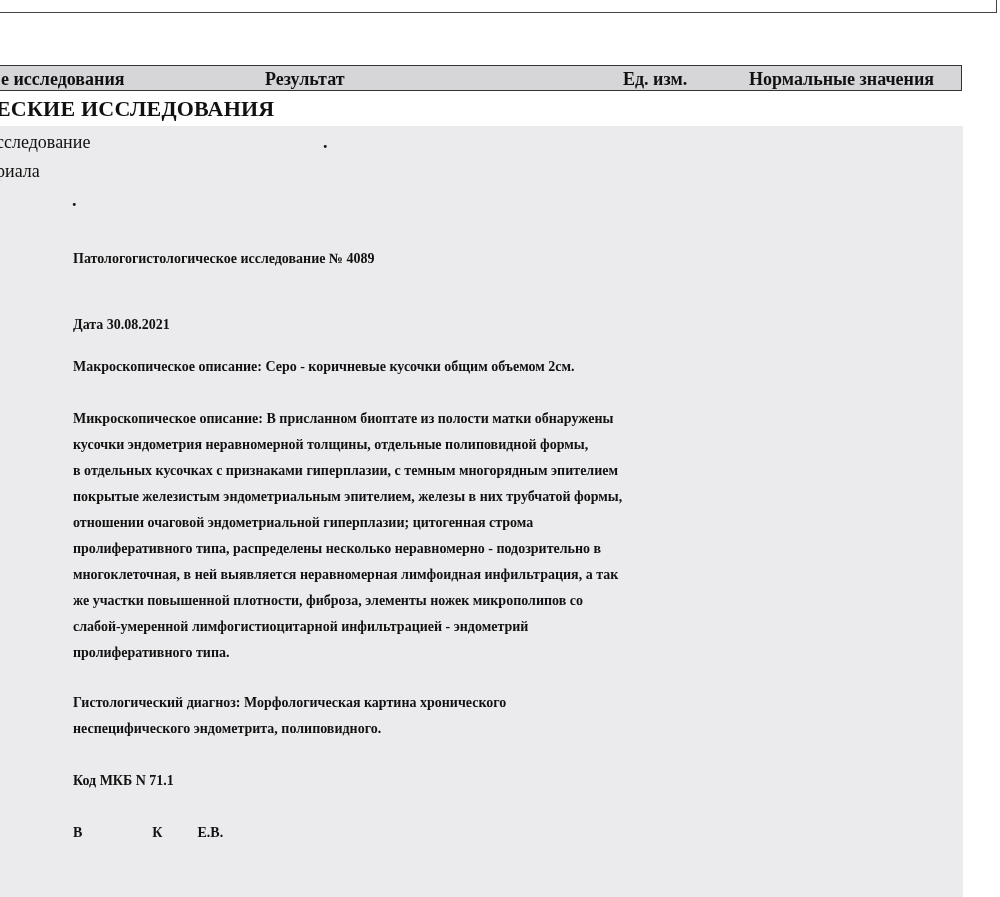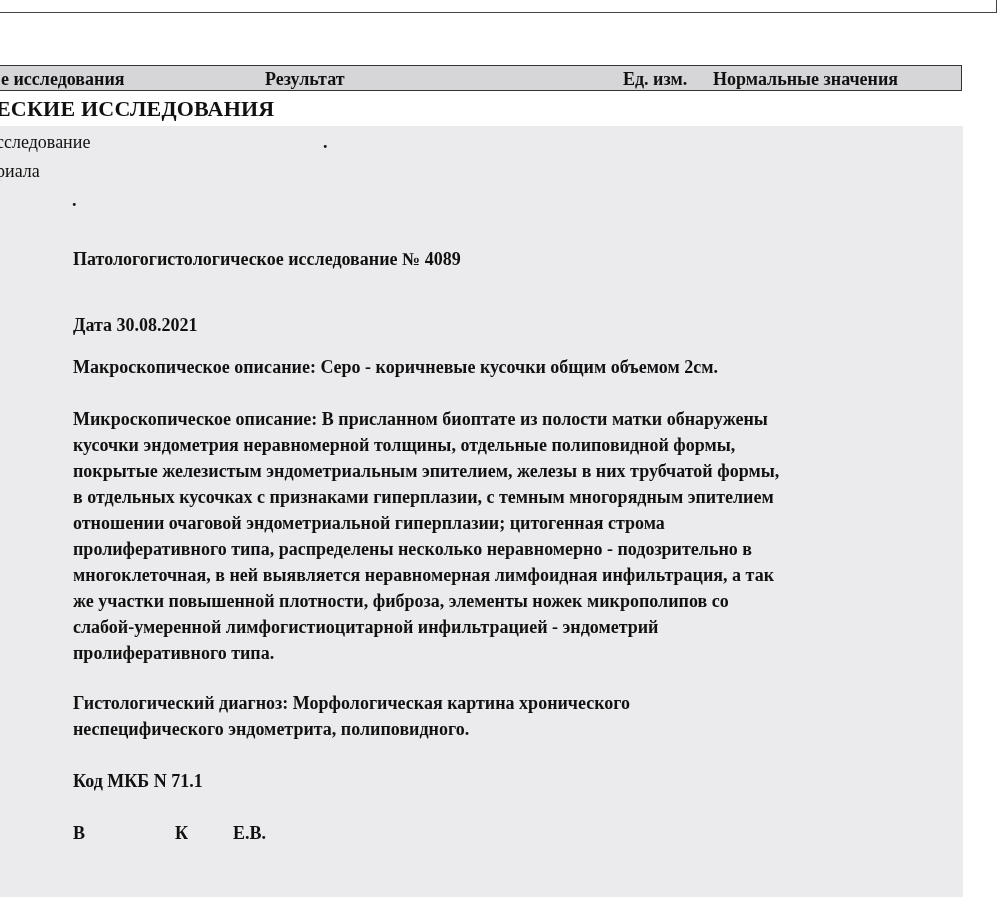--- a/index.html
+++ b/index.html
@@ -22,52 +22,52 @@
     .section-title {
       position: absolute; left: -4px; top: 96px;
       font-weight: bold; font-size: 22px; white-space: nowrap; letter-spacing: 0.2px;
     }
     .content {
       position: absolute; left: 0; top: 126px; width: 963px; height: 800px;
       background: #ebebed;
     }
     .row-label { position: absolute; left: -4px; font-size: 18px; white-space: nowrap; }
     .dot { position: absolute; font-weight: bold; font-size: 18px; }
-    .report { position: absolute; left: 73px; font-weight: bold; font-size: 18px; line-height: 26px; }
+    .report { position: absolute; left: 73px; font-weight: bold; font-size: 14px; line-height: 26px; }
     .report p { margin: 0; white-space: nowrap; }
   </style>
 </head>
 <body>
 
 <div class="top-box"></div>
 
 <div class="table-header">
   <span style="left:4px">е исследования</span>
   <span style="left:268px">Результат</span>
   <span style="left:626px">Ед. изм.</span>
-  <span style="left:716px">Нормальные значения</span>
+  <span style="left:752px">Нормальные значения</span>
 </div>
 
 <div class="section-title">ЕСКИЕ ИССЛЕДОВАНИЯ</div>
 
 <div class="content">
   <div class="row-label" style="top:6px">сследование</div>
   <div class="dot" style="left:323px; top:6px">.</div>
   <div class="row-label" style="top:35px">риала</div>
   <div class="dot" style="left:72px; top:64px">.</div>
 
   <div class="report" style="top:120px">
     <p>Патологогистологическое исследование № 4089</p>
     <p style="margin-top:40px">Дата 30.08.2021</p>
     <p style="margin-top:16px">Макроскопическое описание: Серо - коричневые кусочки общим объемом 2см.</p>
     <div style="margin-top:26px">
       <p>Микроскопическое описание: В присланном биоптате из полости матки обнаружены</p>
       <p>кусочки эндометрия неравномерной толщины, отдельные полиповидной формы,</p>
+      <p>в отдельных кусочках с признаками гиперплазии, с темным многорядным эпителием</p>
       <p>покрытые железистым эндометриальным эпителием, железы в них трубчатой формы,</p>
-      <p>в отдельных кусочках с признаками гиперплазии, с темным многорядным эпителием</p>
       <p>отношении очаговой эндометриальной гиперплазии; цитогенная строма</p>
       <p>пролиферативного типа, распределены несколько неравномерно - подозрительно в</p>
       <p>многоклеточная, в ней выявляется неравномерная лимфоидная инфильтрация, а так</p>
       <p>же участки повышенной плотности, фиброза, элементы ножек микрополипов со</p>
       <p>слабой-умеренной лимфогистиоцитарной инфильтрацией - эндометрий</p>
       <p>пролиферативного типа.</p>
     </div>
     <div style="margin-top:24px">
       <p>Гистологический диагноз: Морфологическая картина хронического</p>
       <p>неспецифического эндометрита, полиповидного.</p>

